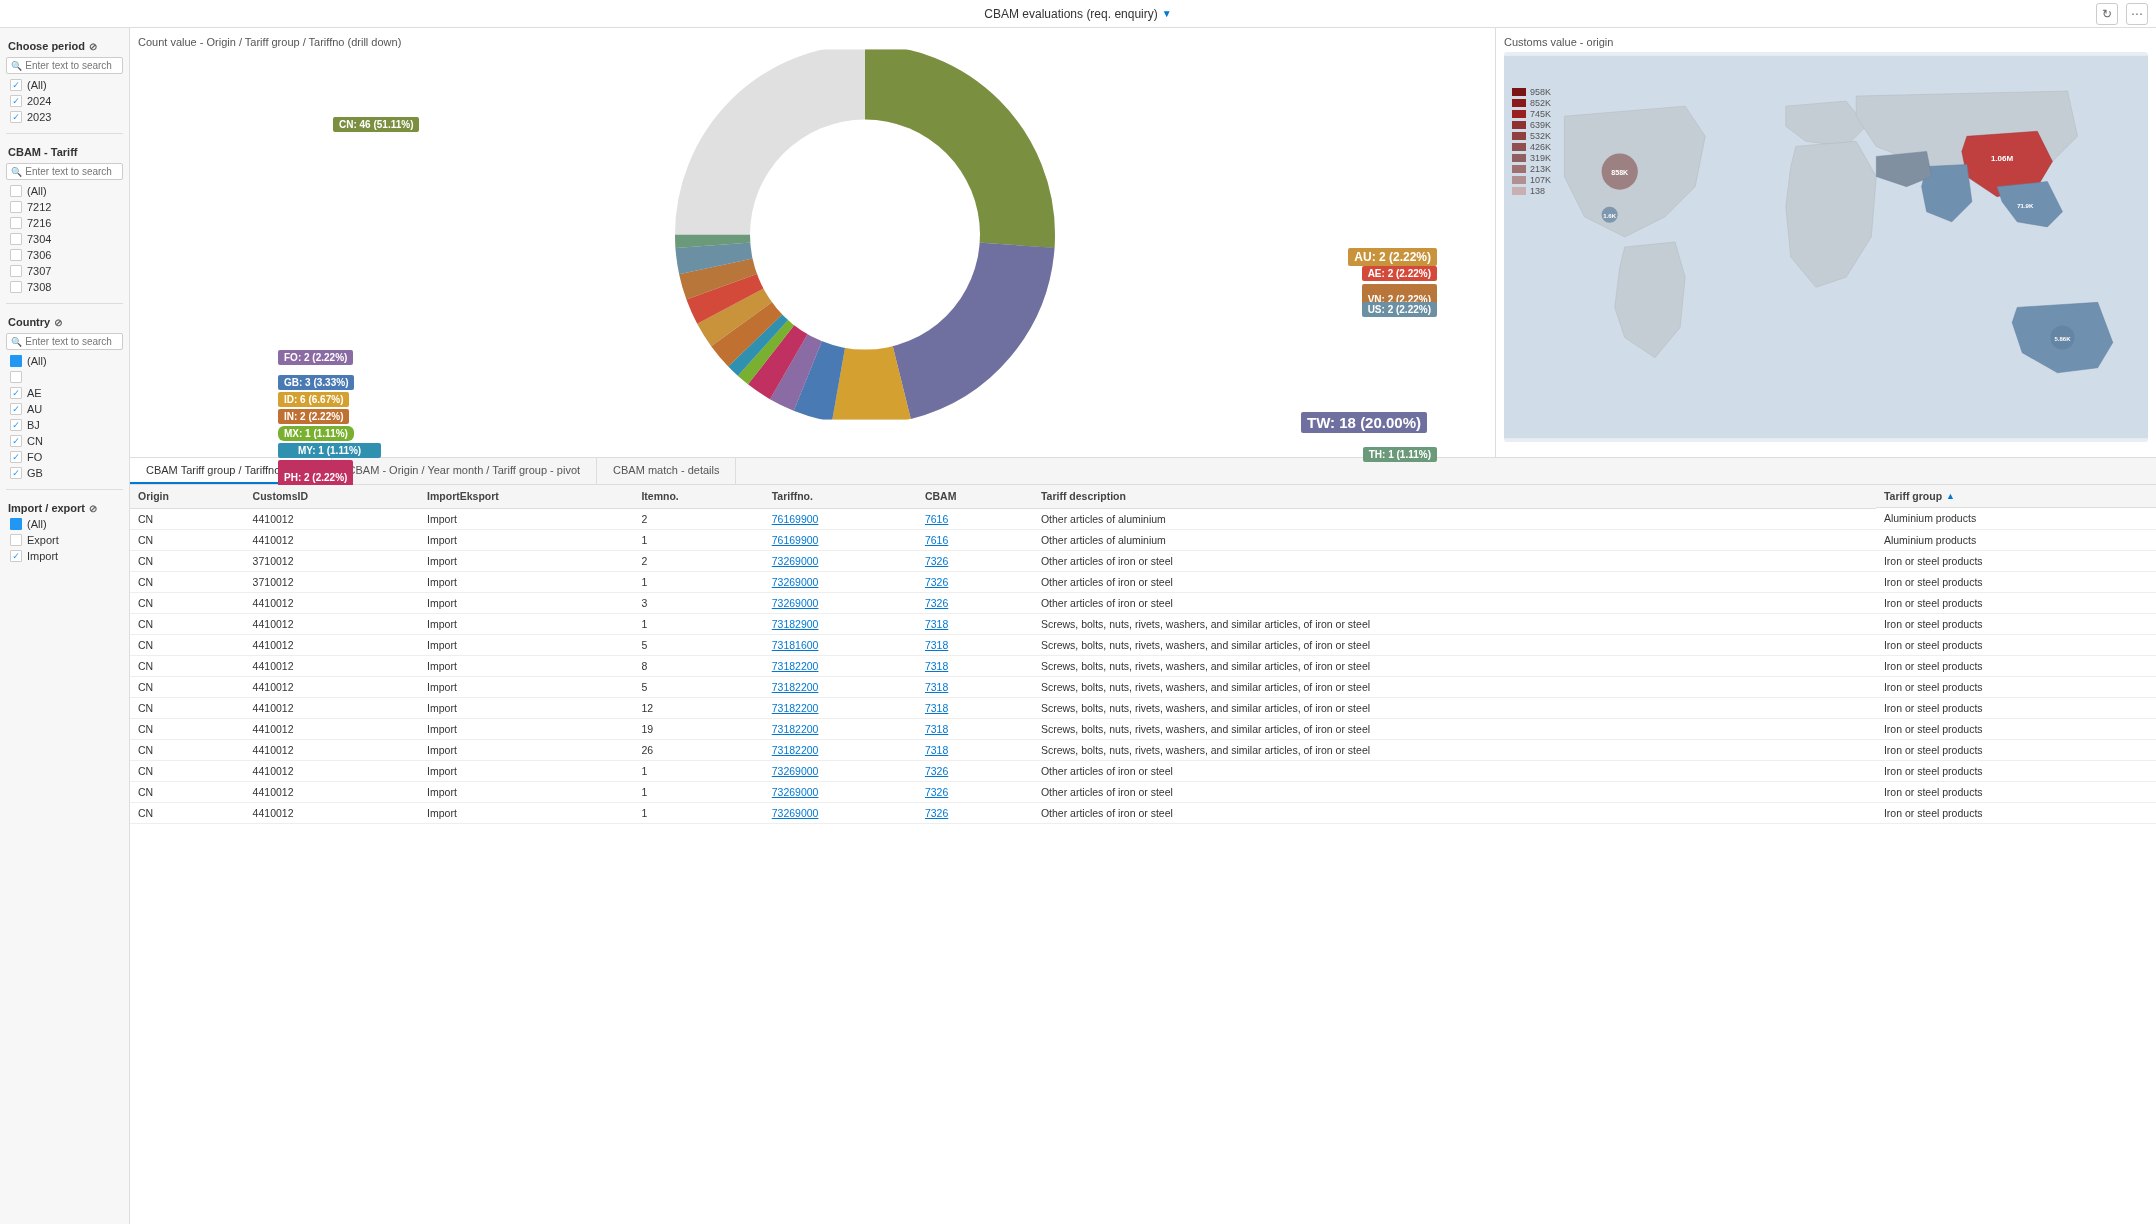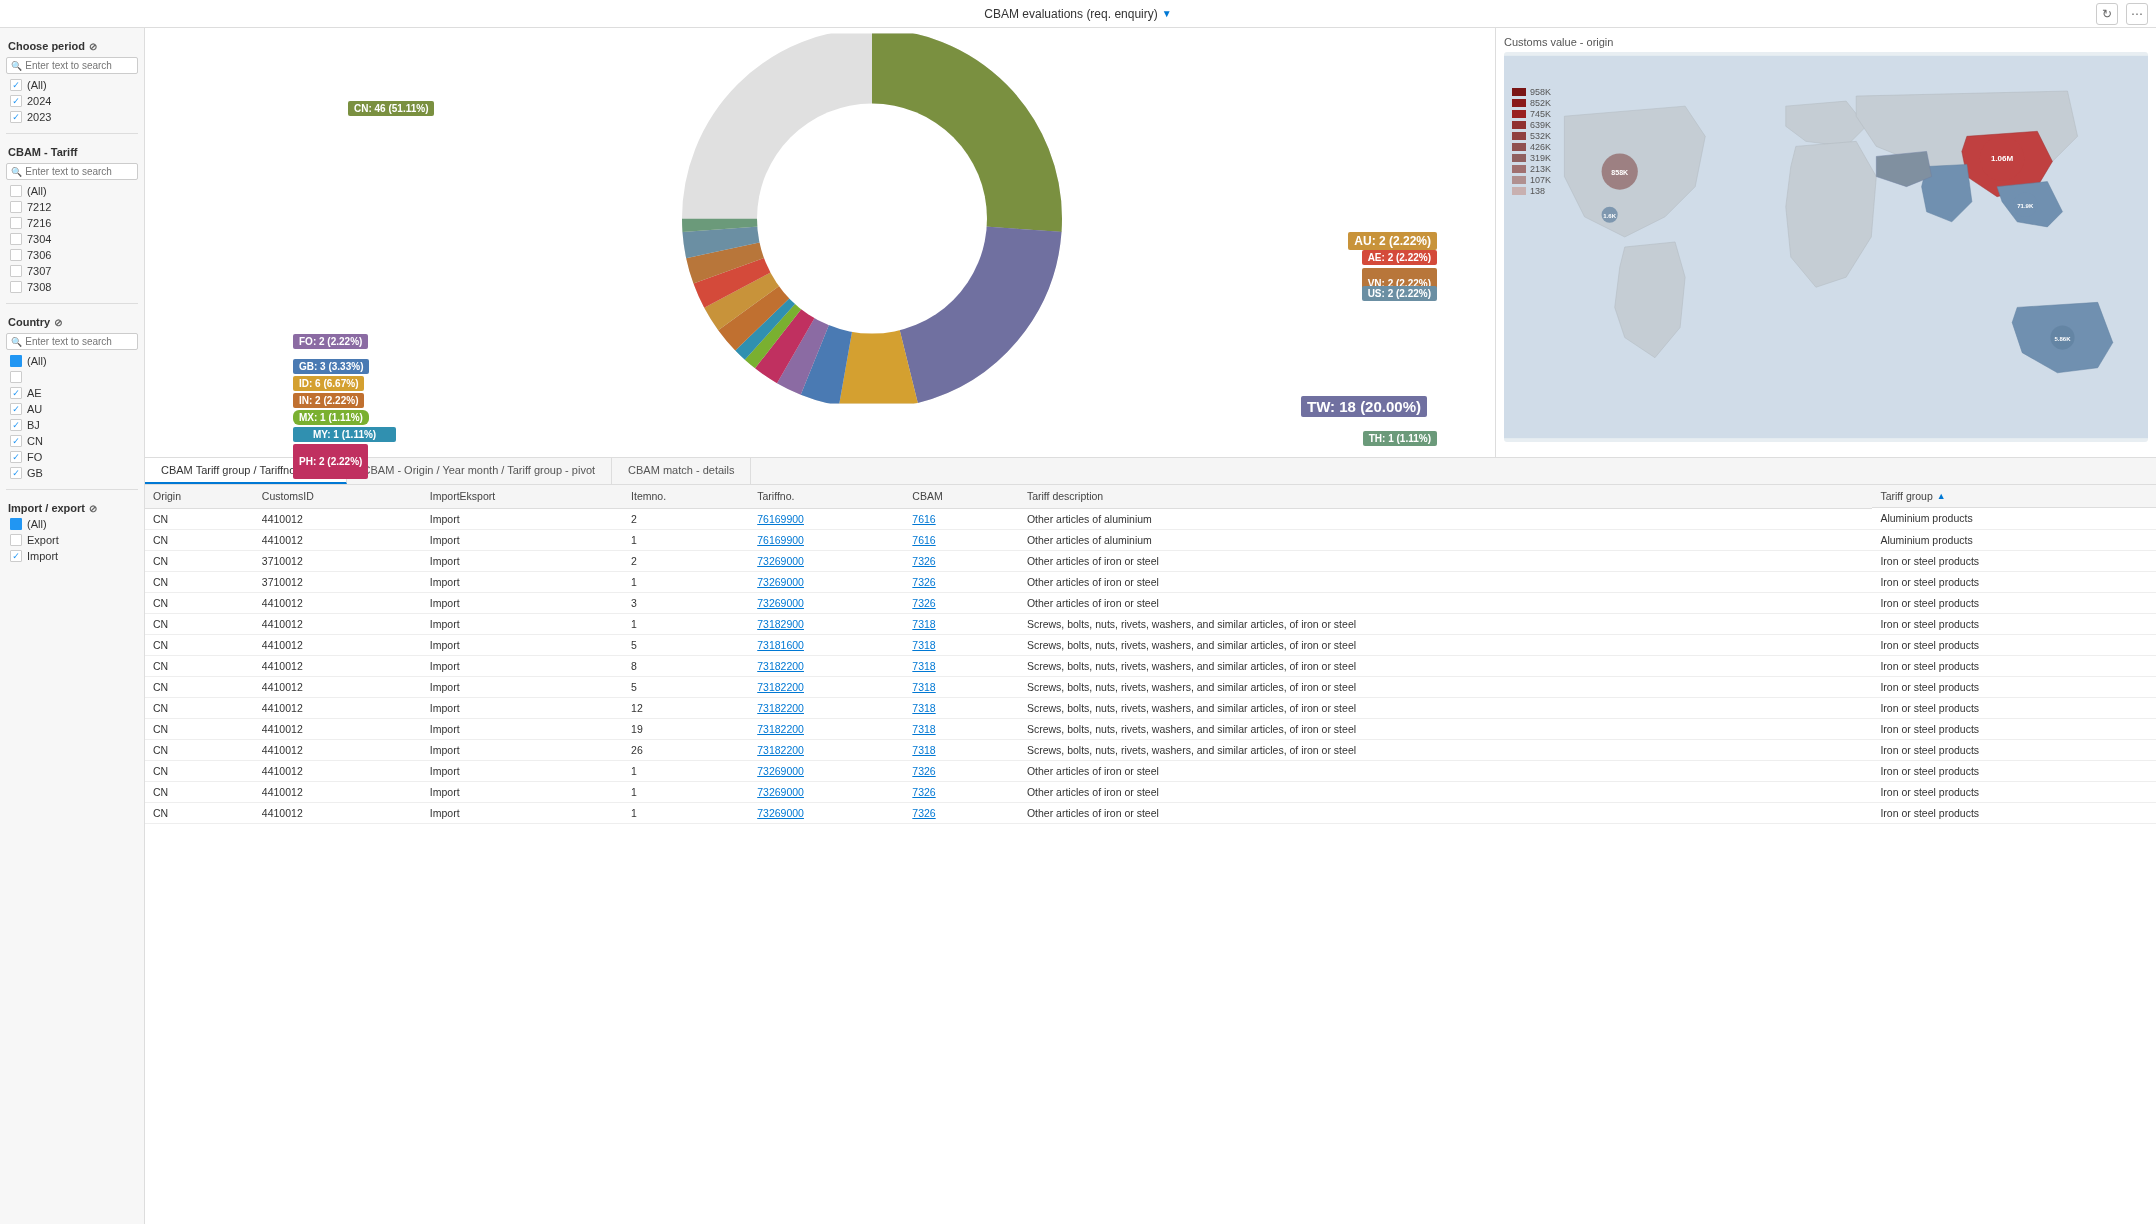--- a/index.html
+++ b/index.html
@@ -6,21 +6,21 @@
     body { font-family: 'Segoe UI', Arial, sans-serif; font-size: 11px; background: #f0f0f0; color: #333; width: 2156px; height: 1224px; overflow: hidden; }
 
     .app-header { background: #fff; border-bottom: 1px solid #ddd; height: 28px; display: flex; align-items: center; justify-content: center; position: relative; }
     .app-header-title { font-size: 12px; color: #333; font-weight: 500; }
     .header-icons { position: absolute; right: 8px; display: flex; gap: 8px; }
     .header-icon { width: 22px; height: 22px; border: 1px solid #ccc; border-radius: 3px; display: flex; align-items: center; justify-content: center; font-size: 12px; color: #666; cursor: pointer; }
 
     .main-layout { display: flex; height: calc(1224px - 28px); }
 
     
-    .sidebar { width: 145px; background: #f7f7f7; border-right: 1px solid #ddd; display: flex; flex-direction: column; overflow-y: auto; padding: 4px 0; }
+    .sidebar { width: 130px; background: #f7f7f7; border-right: 1px solid #ddd; display: flex; flex-direction: column; overflow-y: auto; padding: 4px 0; }
     .sidebar-section { padding: 4px 6px; }
     .sidebar-section-title { font-size: 11px; font-weight: 600; color: #333; padding: 4px 2px 2px 2px; display: flex; align-items: center; gap: 4px; }
     .filter-icon { color: #666; font-size: 10px; cursor: pointer; }
     .search-box { display: flex; align-items: center; border: 1px solid #ccc; border-radius: 2px; background: #fff; padding: 2px 4px; margin: 3px 0; }
     .search-box input { border: none; outline: none; font-size: 10px; width: 100%; color: #999; background: transparent; }
     .search-icon-sm { color: #999; font-size: 9px; margin-right: 3px; }
     .sidebar-item { display: flex; align-items: center; padding: 2px 4px; cursor: pointer; font-size: 11px; }
     .sidebar-item .checkbox { width: 12px; height: 12px; border: 1px solid #ccc; border-radius: 1px; margin-right: 5px; display: flex; align-items: center; justify-content: center; background: #fff; }
     .sidebar-item .checkbox.checked { background: #fff; }
     .sidebar-item .checkbox.checked::after { content: '✓'; font-size: 9px; color: #2196F3; }
@@ -39,21 +39,21 @@
 
     
     .bottom-section { flex: 1; display: flex; overflow: hidden; }
     .table-panel { flex: 1; background: #fff; overflow: hidden; display: flex; flex-direction: column; }
     .table-panel-tabs { display: flex; border-bottom: 1px solid #ddd; background: #f5f5f5; }
     .tab-item { padding: 6px 16px; font-size: 11px; cursor: pointer; border-right: 1px solid #ddd; color: #555; }
     .tab-item.active { background: #fff; color: #333; border-bottom: 2px solid #0078d4; font-weight: 500; }
 
     .data-table { width: 100%; overflow: auto; flex: 1; }
     table { width: 100%; border-collapse: collapse; font-size: 10.5px; }
-    thead th { background: #f5f5f5; border-bottom: 1px solid #ddd; padding: 5px 8px; text-align: left; font-weight: 400; color: #444; white-space: nowrap; position: sticky; top: 0; }
+    thead th { background: #f5f5f5; border-bottom: 1px solid #ddd; padding: 5px 8px; text-align: left; font-weight: 700; color: #444; white-space: nowrap; position: sticky; top: 0; }
     tbody td { padding: 4px 8px; border-bottom: 1px solid #eee; white-space: nowrap; color: #333; }
 
     
     .donut-container { position: relative; width: 100%; height: 380px; }
 
     
     .map-container { position: relative; width: 100%; height: 390px; background: #e8eef2; border-radius: 3px; overflow: hidden; }
     .map-legend { position: absolute; left: 8px; top: 8px; margin-top: 27px; }
     .legend-item { display: flex; align-items: center; gap: 4px; margin-bottom: 1px; font-size: 9px; color: #555; }
     .legend-color { width: 14px; height: 8px; }
@@ -208,20 +208,21 @@
       </div>
     </div>
 
   </div>
 
   <div class="content-area">
 
     <div class="top-section">
 
       <div class="chart-panel">
+        <div class="chart-panel-title">Count value - Origin / Tariff group / Tariffno (drill down)</div>
         <div class="donut-container">
 
           <svg width="480" height="370" style="position:absolute;left:50%;top:50%;transform:translate(-35%,-52%);">
 
             <circle cx="220" cy="185" r="150" fill="none" stroke="#e0e0e0" stroke-width="80"></circle>
 
             <circle cx="220" cy="185" r="150" fill="none" stroke="#7a9040" stroke-width="80" stroke-dasharray="481.7 942.5" stroke-dashoffset="235.6" transform="rotate(-90 220 185)"></circle>
 
             <circle cx="220" cy="185" r="150" fill="none" stroke="#7070a0" stroke-width="80" stroke-dasharray="188.5 942.5" stroke-dashoffset="-246" transform="rotate(-90 220 185)"></circle>
 

